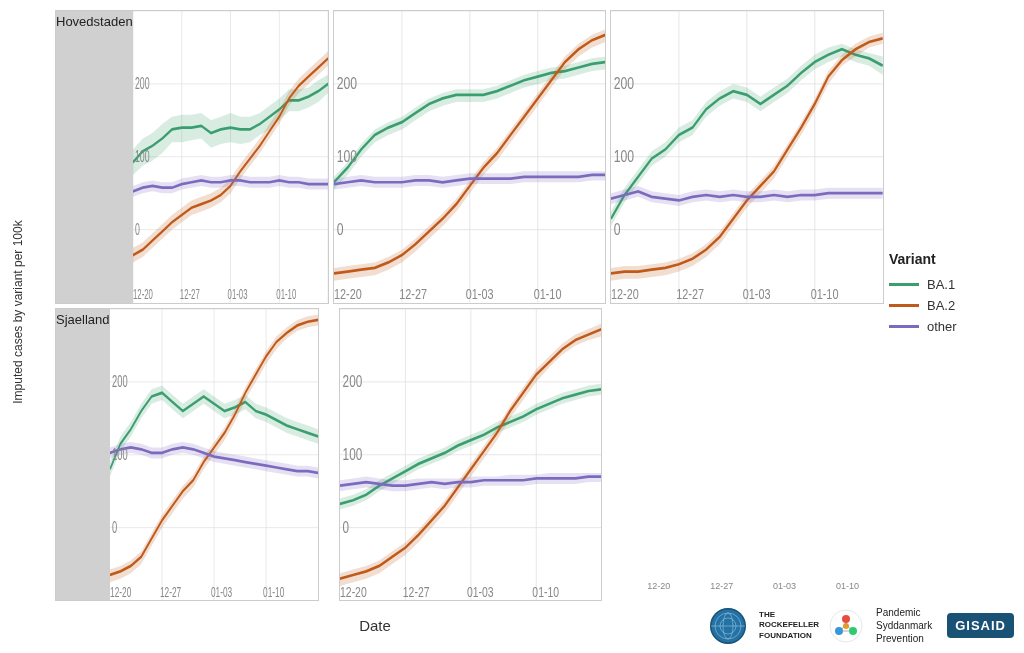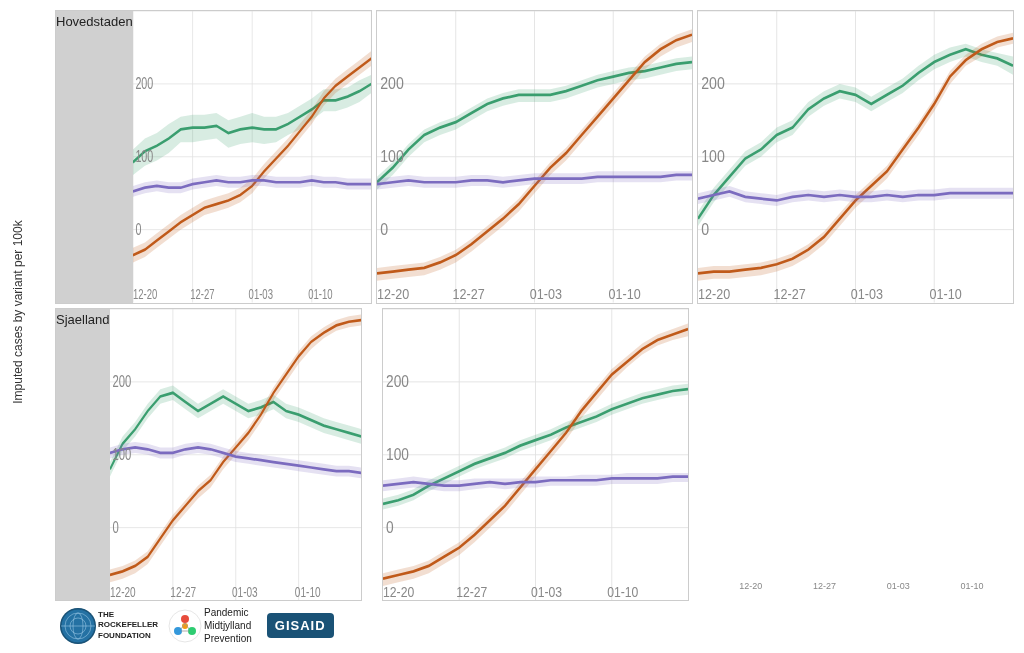--- a/index.html
+++ b/index.html
@@ -78,21 +78,21 @@
       margin-right: 20px;
     }
     .logos-area {
       display: flex;
       align-items: center;
       gap: 15px;
     }
     .logo-item {
       display: flex;
       align-items: center;
-      gap: 2px;
+      gap: 13px;
       font-size: 10px;
       color: #333;
     }
   </style>
 </head>
 <body>
 
 <div class="chart-container">
 
   <div style="position:absolute; left:8px; top:50px; bottom:80px; width:20px; display:flex; align-items:center; justify-content:center;">
@@ -272,24 +272,40 @@
             <span>12-20</span>
             <span>12-27</span>
             <span>01-03</span>
             <span>01-10</span>
           </div>
         </div>
 
       </div>
     </div>
 
+    <div class="legend-area">
+      <div style="font-size:14px; font-weight:bold; margin-bottom:10px; color:#222;">Variant</div>
+      <div class="legend-item">
+        <div class="legend-line" style="background:#3a9e6f;"></div>
+        <span>BA.1</span>
+      </div>
+      <div class="legend-item">
+        <div class="legend-line" style="background:#c05a1a;"></div>
+        <span>BA.2</span>
+      </div>
+      <div class="legend-item">
+        <div class="legend-line" style="background:#7b6bbf;"></div>
+        <span>other</span>
+      </div>
+    </div>
 
   </div>
 
   <div class="bottom-area">
+    <div class="x-axis-label" style="font-size:15px; font-weight:normal; color:#333; text-align:center;">Date</div>
 
     <div class="logos-area">
 
       <div class="logo-item">
         <div style="width:36px; height:36px; border-radius:50%; overflow:hidden; background:#1a5276; display:flex; align-items:center; justify-content:center;">
           <svg width="36" height="36" viewBox="0 0 36 36">
             <circle cx="18" cy="18" r="17" fill="#2471a3" stroke="#1a5276" stroke-width="1"></circle>
             <circle cx="18" cy="18" r="13" fill="none" stroke="#aed6f1" stroke-width="0.5"></circle>
             <circle cx="18" cy="18" r="8" fill="none" stroke="#aed6f1" stroke-width="0.5"></circle>
             <line x1="1" y1="18" x2="35" y2="18" stroke="#aed6f1" stroke-width="0.5"></line>
@@ -311,21 +327,21 @@
             <circle cx="10" cy="22" r="4" fill="#3498db"></circle>
             <circle cx="24" cy="22" r="4" fill="#2ecc71"></circle>
             <circle cx="17" cy="17" r="3" fill="#f39c12"></circle>
             <line x1="17" y1="14" x2="13" y2="20" stroke="#999" stroke-width="0.8"></line>
             <line x1="17" y1="14" x2="21" y2="20" stroke="#999" stroke-width="0.8"></line>
             <line x1="13" y1="22" x2="21" y2="22" stroke="#999" stroke-width="0.8"></line>
           </svg>
         </div>
         <div style="font-size:10px; line-height:1.3; font-weight:normal; color:#222; max-width:60px;">
           <div>Pandemic</div>
-          <div>Midtjylland</div>
+          <div>Syddanmark</div>
           <div>Prevention</div>
         </div>
       </div>
 
       <div class="logo-item">
         <div style="background:#1a5276; color:#ffffff; padding:5px 8px; border-radius:4px; font-size:13px; font-weight:bold; letter-spacing:1px;">GISAID</div>
       </div>
     </div>
   </div>
 

